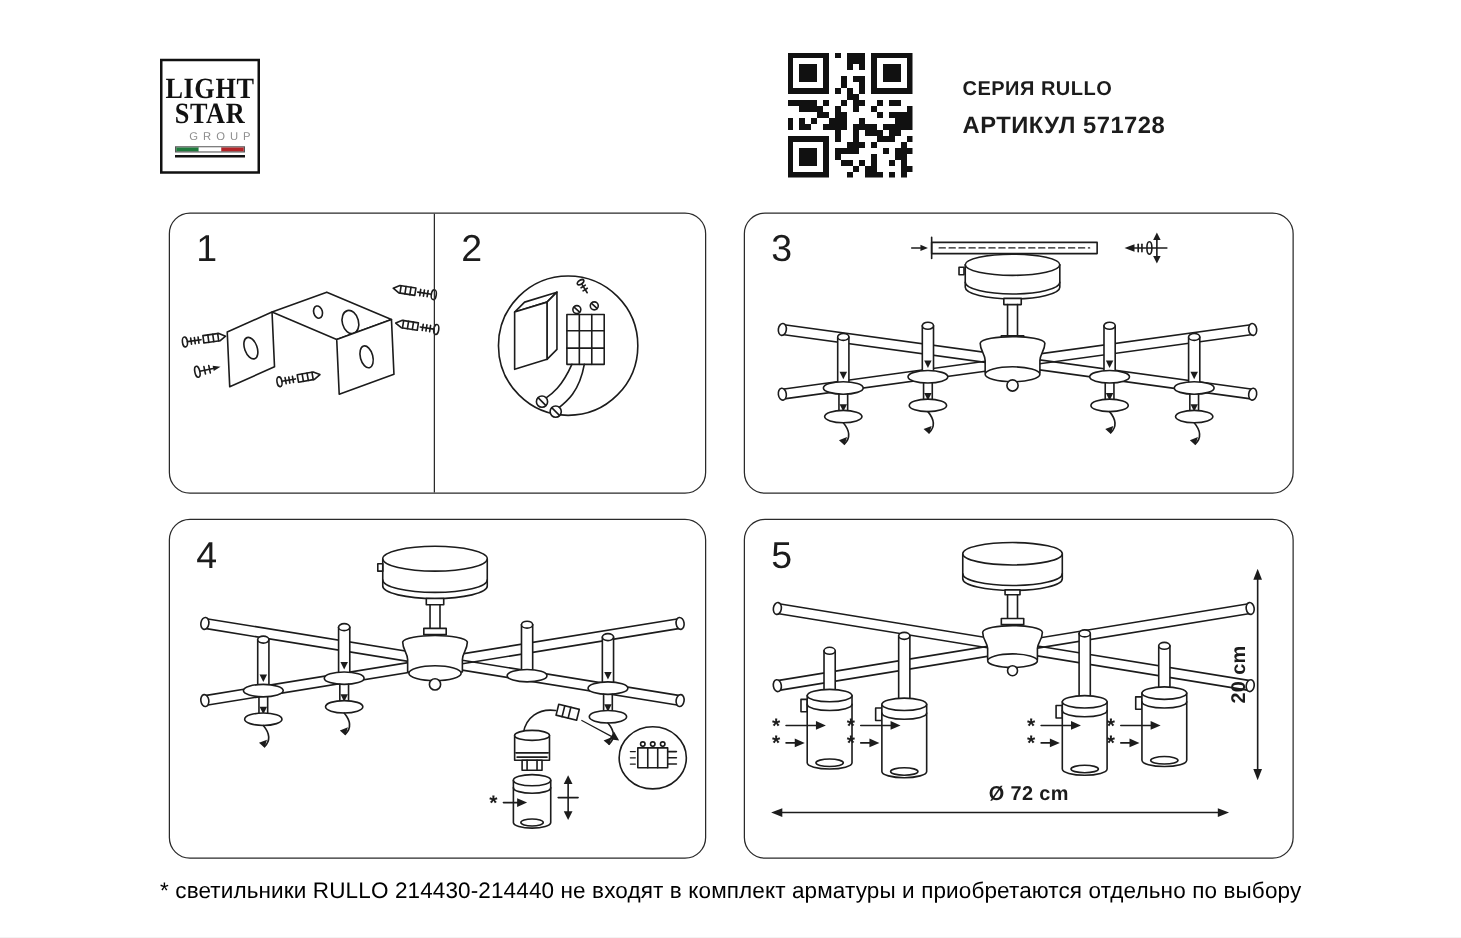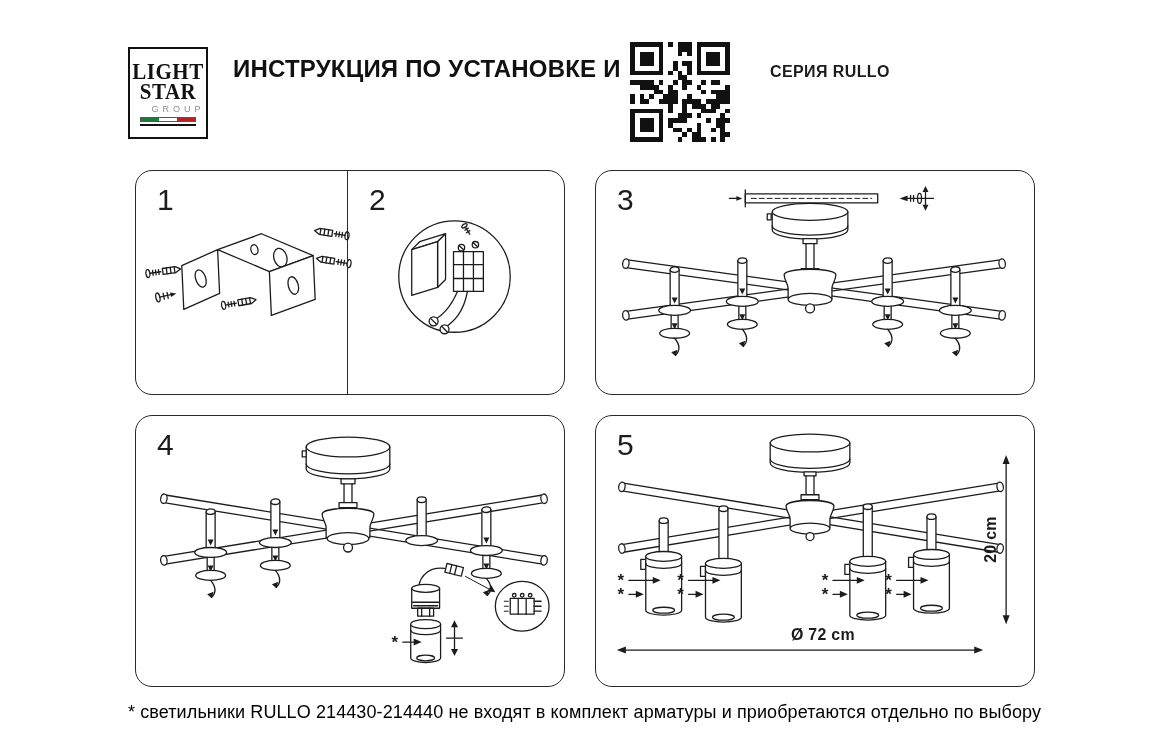--- a/index.html
+++ b/index.html
@@ -52,21 +52,20 @@
     <div class="logo-group">GROUP</div>
     <div class="flag">
       <div style="background:#1e7a3c"></div>
         <div style="background:#ffffff"></div>
         <div style="background:#b32428"></div>
     </div>
     <div class="flag-underline"></div>
   </div>
 
   <div class="main-title">
-    <div>ИНСТРУКЦИЯ ПО УСТАНОВКЕ И</div>
   </div>
 
   <div class="qr">
     <svg id="qrsvg" viewBox="0 0 21 21" width="100" height="100" shape-rendering="crispEdges">
         <g fill="#111">
           <rect x="0" y="0" width="1" height="1"></rect>
           <rect x="1" y="0" width="1" height="1"></rect>
           <rect x="2" y="0" width="1" height="1"></rect>
           <rect x="3" y="0" width="1" height="1"></rect>
           <rect x="4" y="0" width="1" height="1"></rect>
@@ -284,20 +283,21 @@
           <rect x="14" y="20" width="1" height="1"></rect>
           <rect x="15" y="20" width="1" height="1"></rect>
           <rect x="17" y="20" width="1" height="1"></rect>
           <rect x="19" y="20" width="1" height="1"></rect>
         </g>
       </svg>
   </div>
 
   <div class="series-box">
     <div class="series-label">СЕРИЯ RULLO</div>
+    <div class="article-label">АРТИКУЛ 571728</div>
   </div>
 
   <div class="panel" id="panel12">
     <svg class="draw" viewBox="0 0 430 222">
       <defs>
         <g id="fstn">
           <ellipse cx="0" cy="0" rx="2" ry="4"></ellipse>
           <line x1="2" y1="0" x2="13" y2="0"></line>
           <line x1="5" y1="-2.5" x2="5" y2="2.5"></line>
             <line x1="8" y1="-2.5" x2="8" y2="2.5"></line>

